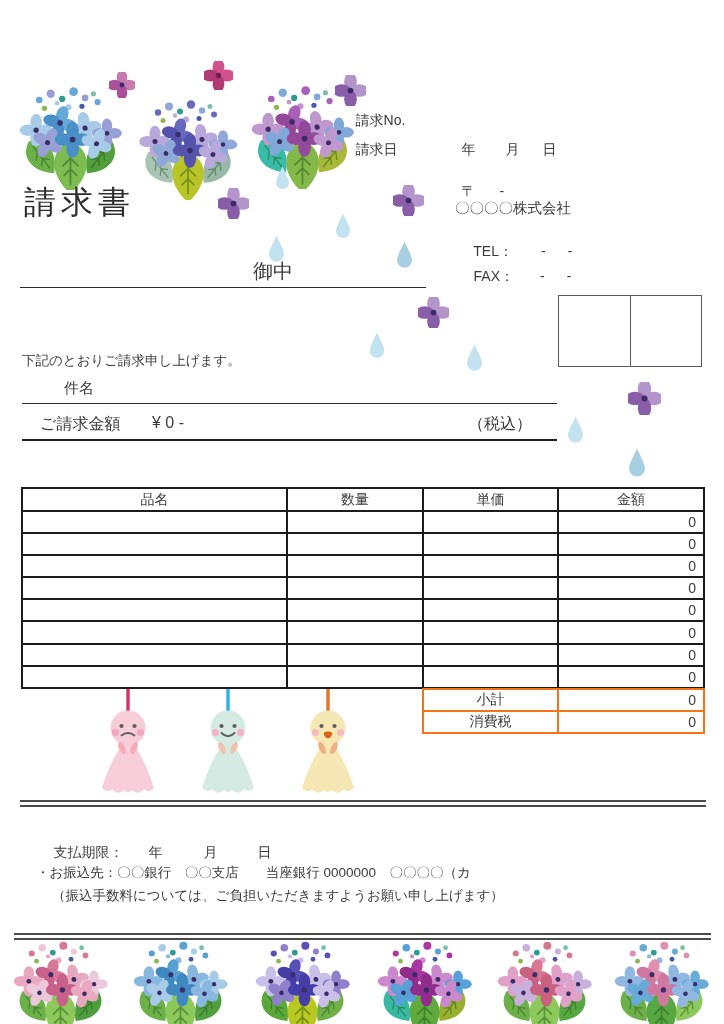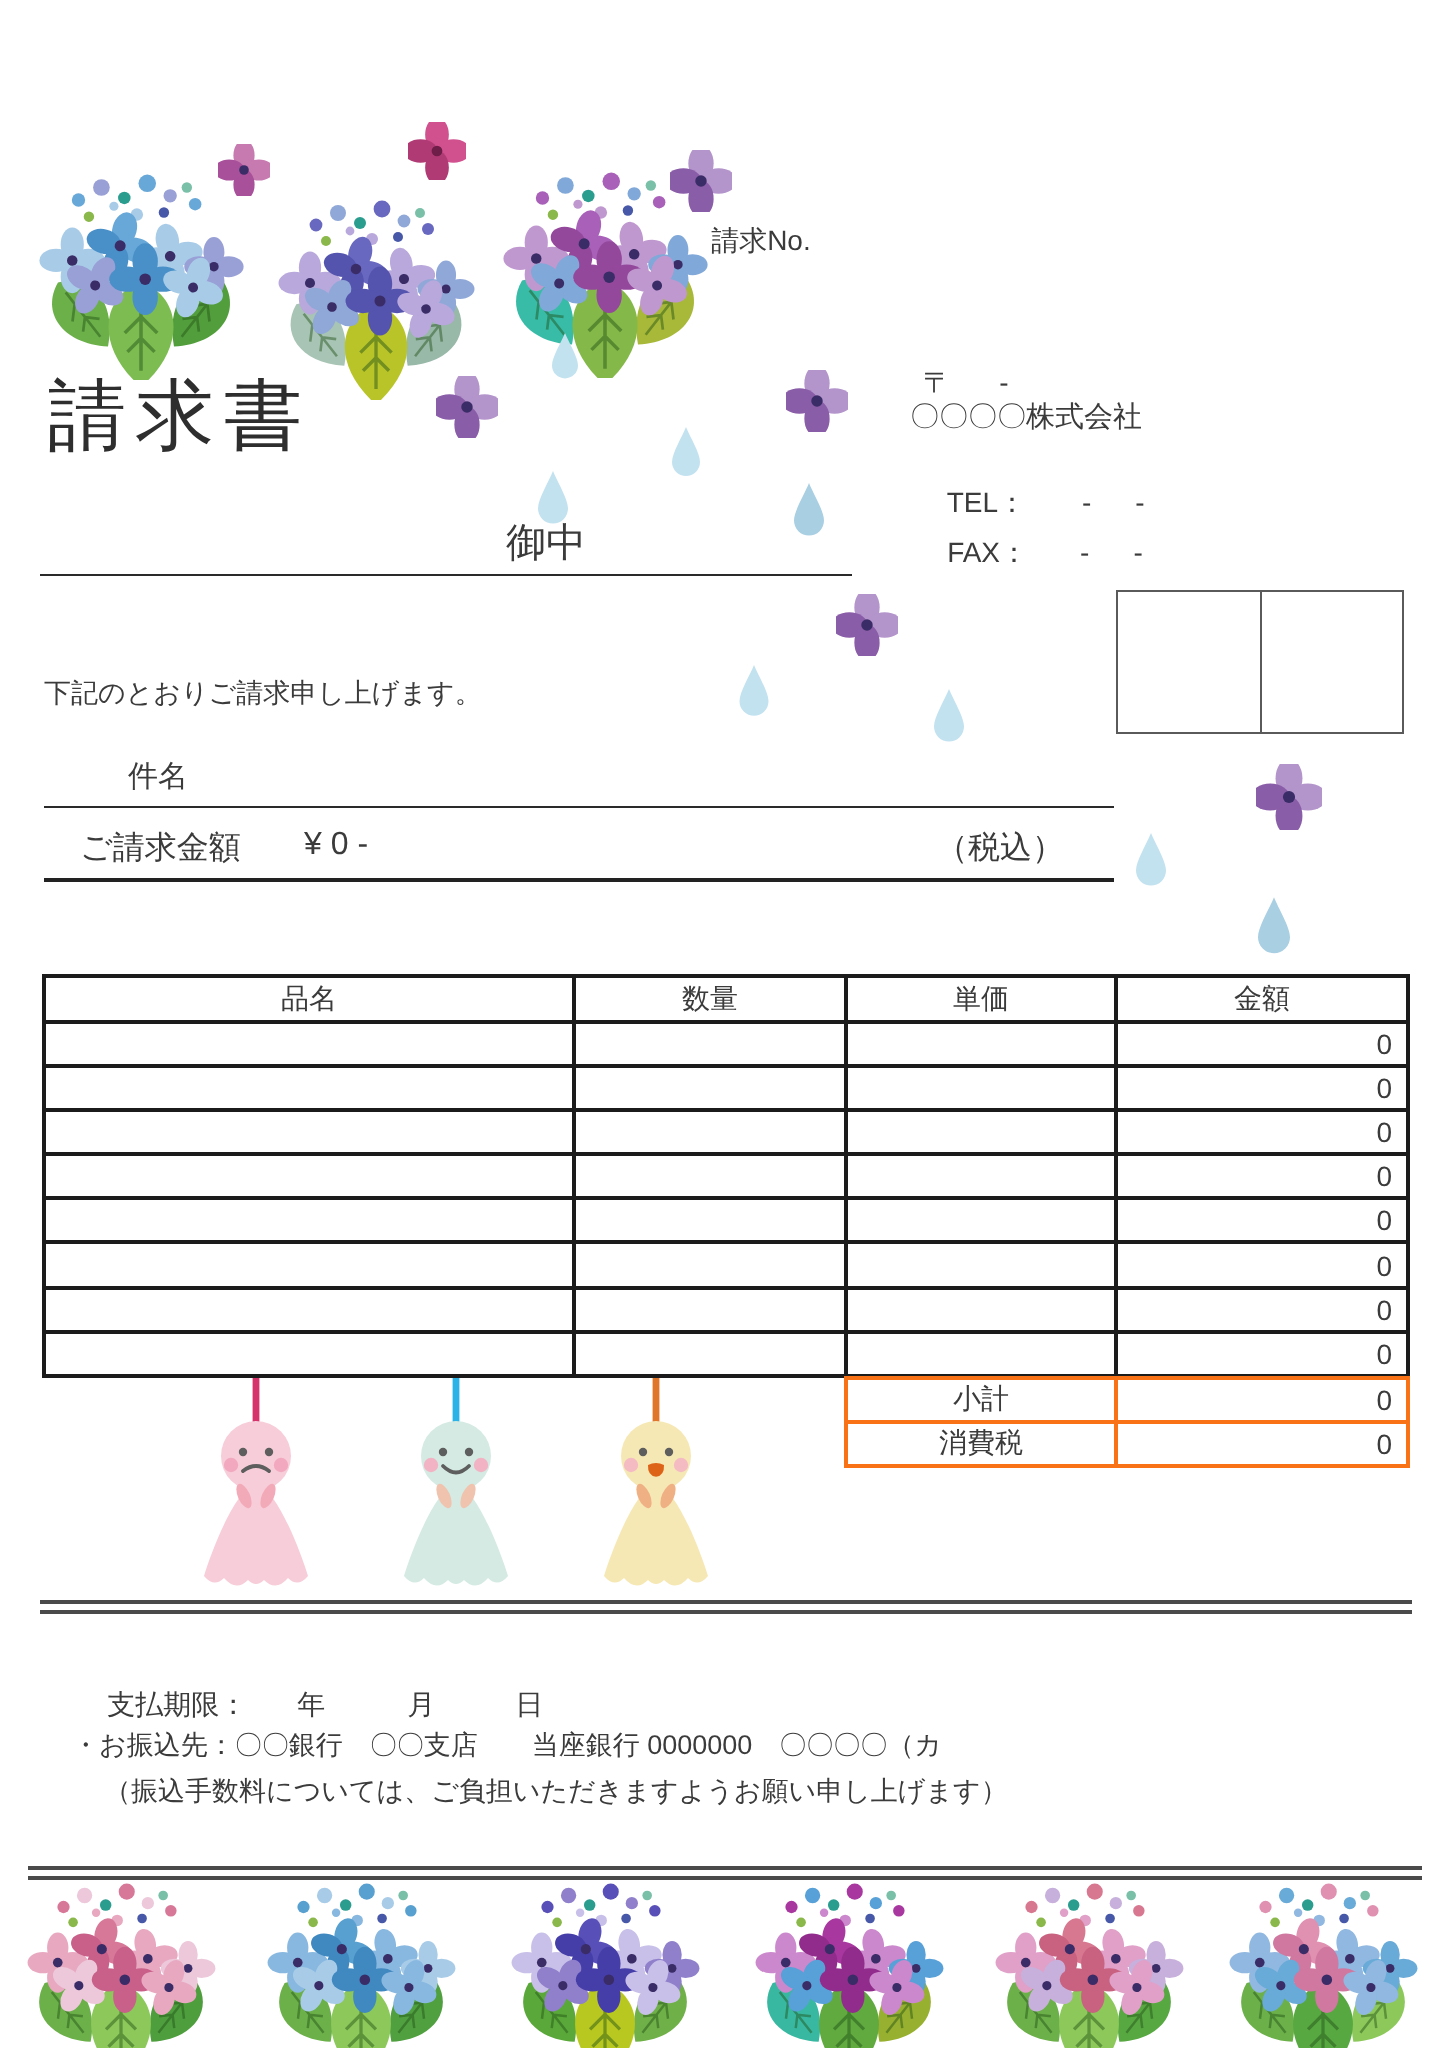--- a/index.html
+++ b/index.html
@@ -1,19 +1,19 @@
 <!DOCTYPE html>
 <html><head>
 <meta charset="utf-8">
 <style>
   html,body{margin:0;padding:0;background:#fff;}
   .page{position:relative;width:724px;height:1024px;background:#fff;overflow:hidden;
         font-family:"Liberation Sans","DejaVu Sans",sans-serif;color:#3b3b3b;padding-left:35px;}
   .txt{position:absolute;white-space:pre;}
-  .title{font-size:39px;letter-spacing:5px;color:#2e2e2e;font-weight:400;}
+  .title{font-size:32px;letter-spacing:5px;color:#2e2e2e;font-weight:400;}
   .fs14{font-size:14px;} .fs15{font-size:15px;} .fs16{font-size:16px;} .fs17{font-size:20px;} .fs13{font-size:13.5px;}
   .rule{position:absolute;border-top:1.6px solid #2a2a2a;}
   .rule-thick{position:absolute;border-top:2px solid #222;}
   .dline{position:absolute;height:3px;border-top:2.5px solid #4a4a4a;border-bottom:2px solid #4a4a4a;}
   
   .stamp{position:absolute;left:558px;top:295px;width:142px;height:70px;border:1px solid #5a5a5a;display:flex;}
   .stamp .cell{flex:1;} .stamp .cell:first-child{border-right:1px solid #5a5a5a;}
   
   table.items{position:absolute;left:21px;top:487px;width:682px;border-collapse:collapse;table-layout:fixed;font-size:14px;color:#3b3b3b;}
   table.items th{border:2px solid #1b1b1b;height:21px;font-weight:400;text-align:center;padding:0 6px;}
@@ -137,36 +137,39 @@
   <svg class="dec drop" style="left:566px;top:416px" width="19" height="30" viewBox="-7.5 -13.5 15 28">
       <use href="#drop"></use>
     </svg>
   <svg class="dec drop" style="left:627px;top:448px;--dc:#a9cfe3" width="20" height="32" viewBox="-7.5 -13.5 15 28">
       <use href="#drop"></use>
     </svg>
 
   <div class="txt fs14" style="left:340px;top:96px">
     <span>請求No.</span>
   </div>
+  <div class="txt fs14" style="left:340px;top:125px">
+    <span>請求日</span><span style="margin-left:64px">年</span><span style="margin-left:30px">月</span><span style="margin-left:23px">日</span>
+  </div>
   <div class="txt fs14" style="left:446px;top:167px">
     <span>〒</span><span style="margin-left:24px">-</span>
   </div>
   <div class="txt" style="left:455px;top:199px;font-size:14.5px">〇〇〇〇株式会社</div>
   <div class="txt fs14" style="left:458px;top:252px">
     <span>FAX：</span><span style="margin-left:26px">-</span><span style="margin-left:22px">-</span>
   </div>
   <div class="txt fs14" style="left:458px;top:227px">
     <span>TEL：</span><span style="margin-left:28px">-</span><span style="margin-left:22px">-</span>
   </div>
 
   <div class="txt title" style="left:24px;top:181px">請求書</div>
   <div class="txt fs17" style="left:253px;top:258px">御中</div>
   <div class="rule" style="left:20px;top:287px;width:406px"></div>
 
-  <div class="txt fs13" style="left:22px;top:338px">下記のとおりご請求申し上げます。</div>
+  <div class="txt fs13" style="left:22px;top:352px">下記のとおりご請求申し上げます。</div>
 
   <div class="txt fs15" style="left:64px;top:379px">件名</div>
   <div class="rule" style="left:22px;top:403px;width:535px"></div>
   <div class="txt fs16" style="left:40px;top:414px">ご請求金額</div>
   <div class="txt fs16" style="left:152px;top:414px">¥ 0 -</div>
   <div class="txt fs16" style="left:468px;top:414px">（税込）</div>
   <div class="rule-thick" style="left:22px;top:439px;width:535px"></div>
 
   <div class="stamp">
     <div class="cell"></div>

